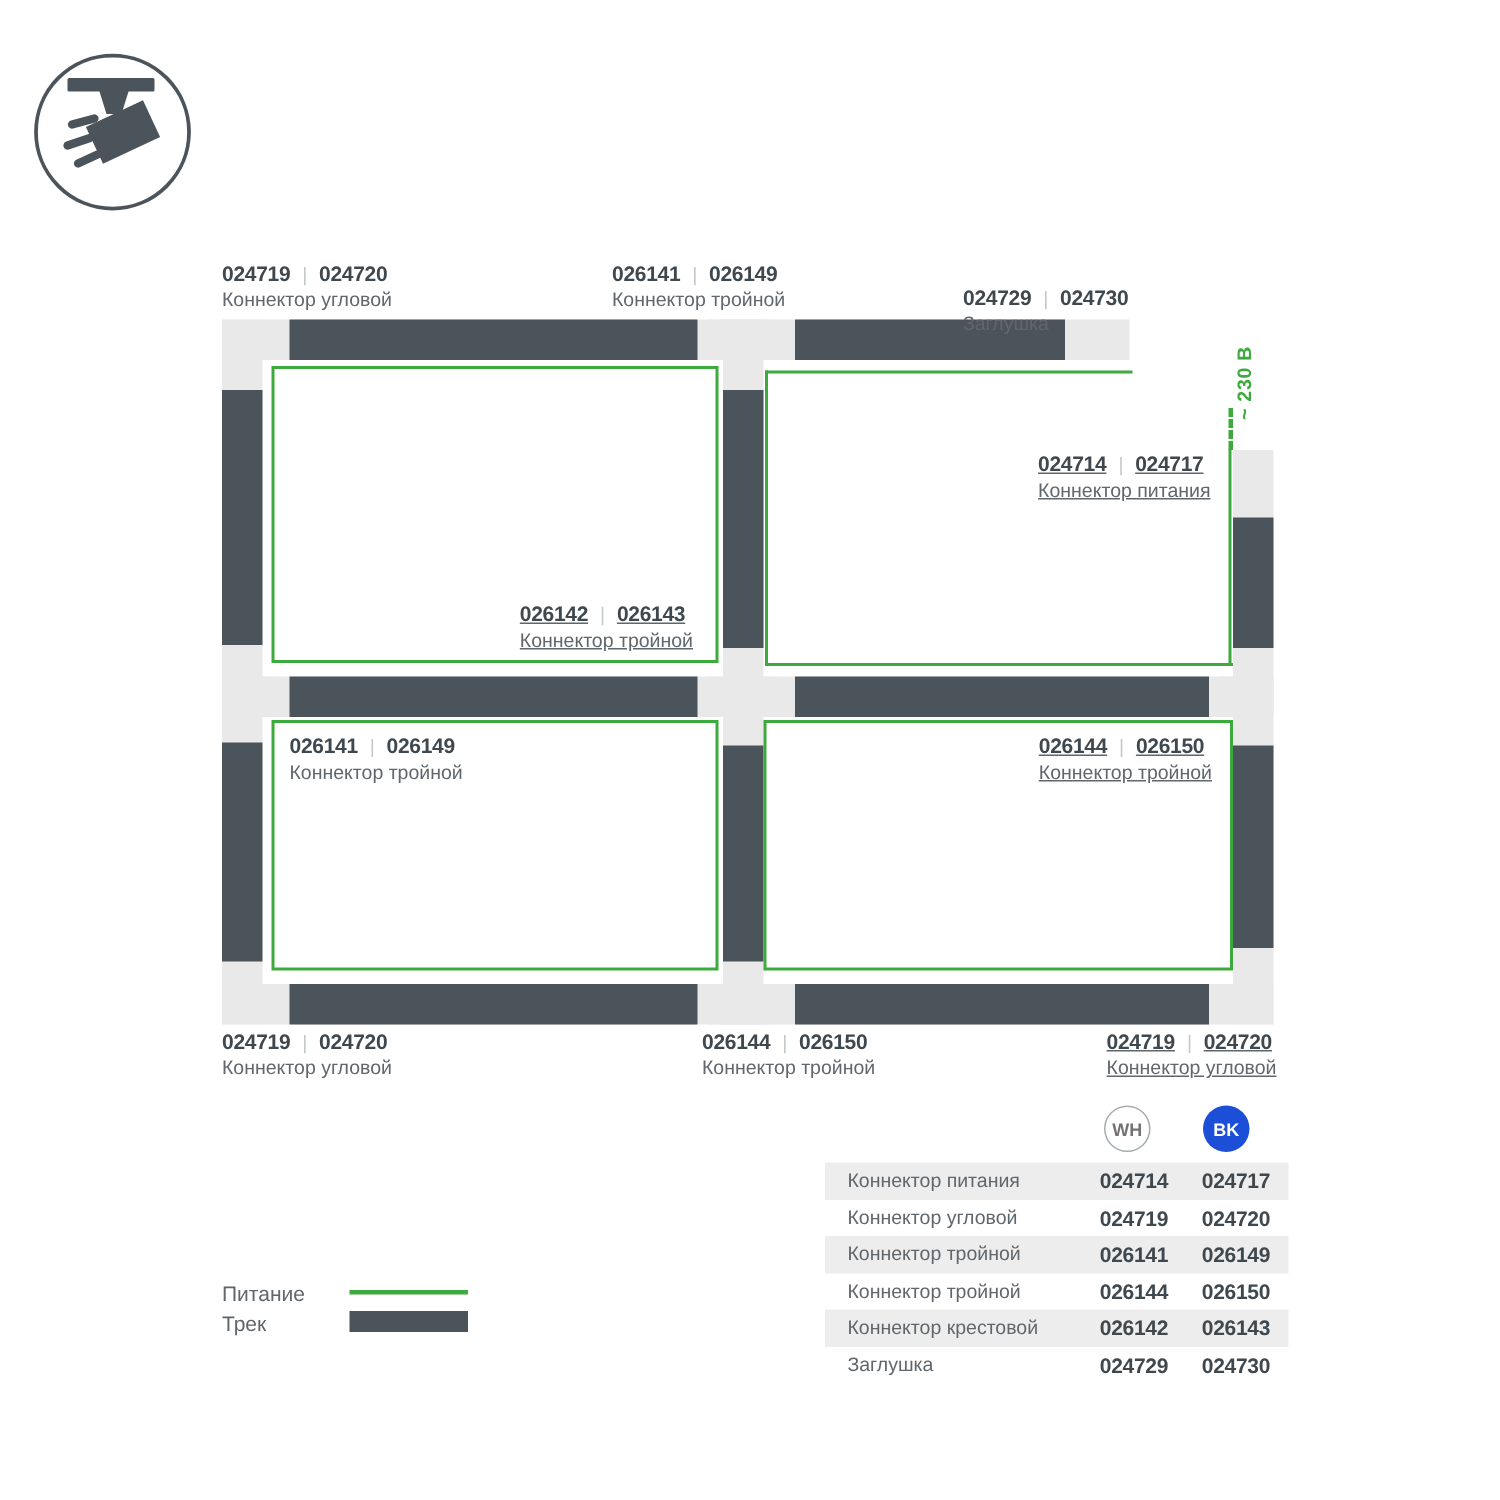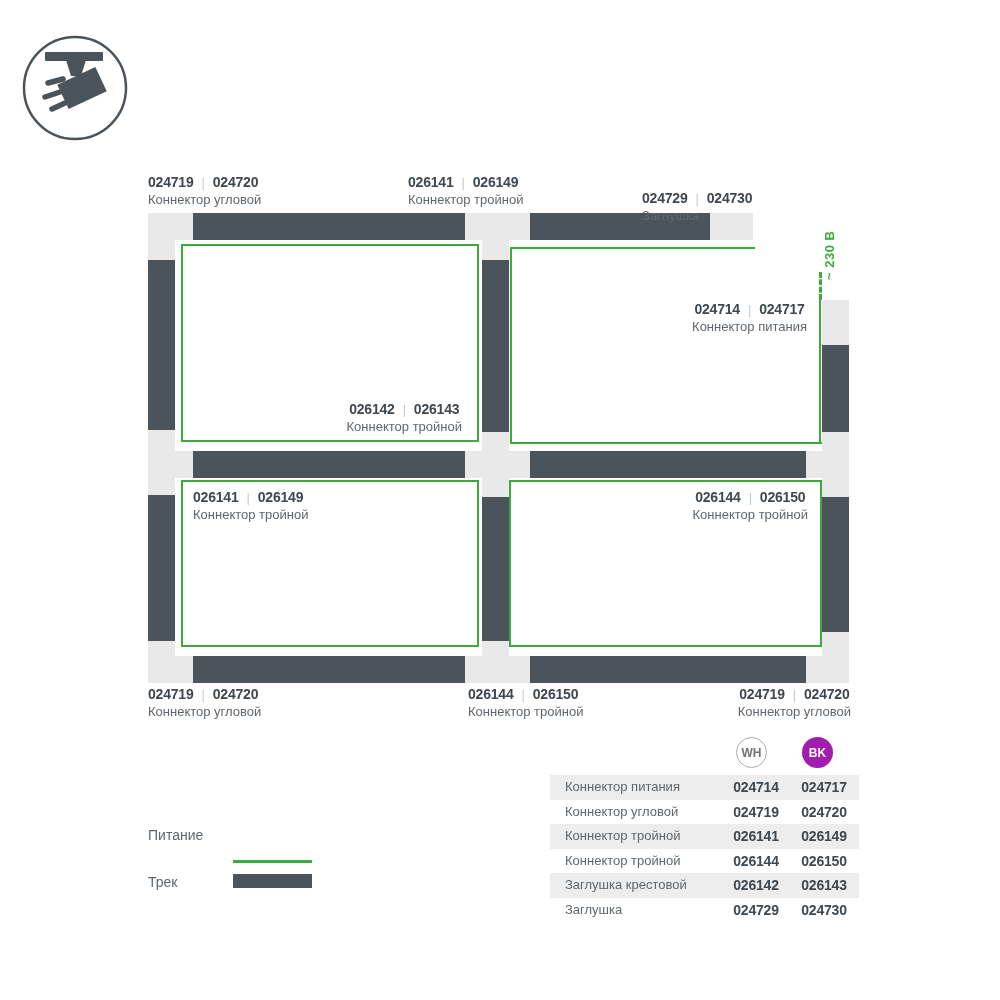--- a/index.html
+++ b/index.html
@@ -15,35 +15,35 @@
   .seg{position:absolute;background:#4c545b;}
   
   .gline{position:absolute;background:#3caa3c;}
   .grect{position:absolute;border:2px solid #3caa3c;box-sizing:border-box;background:transparent;}
   .gdash{position:absolute;width:0;border-left:3px dashed #3caa3c;}
   
   .dlabel{position:absolute;white-space:nowrap;}
   .dlabel .codes{font-size:14px;font-weight:700;color:#3f484e;letter-spacing:-0.2px;line-height:16px;}
   .dlabel .sep{color:#c3c8cb;font-weight:400;margin:0 8px;font-size:13px;}
   .dlabel .lname{font-size:13px;color:#5f676d;line-height:16px;margin-top:1px;}
-  .dlabel.right{text-align:center;}
+  .dlabel.right{text-align:left;text-decoration:underline;}
   .voltage{
     position:absolute;left:822px;top:228px;height:52px;
     writing-mode:vertical-rl;transform:rotate(180deg);
     font-size:13px;font-weight:700;color:#3caa3c;letter-spacing:0.5px;white-space:nowrap;
   }
   
   .legend-text{position:absolute;font-size:14px;color:#5f676d;white-space:nowrap;}
   
   .ptable{position:absolute;left:550px;top:737px;width:309px;}
   .thead{position:relative;height:38px;}
   .circle{position:absolute;width:31px;height:31px;border-radius:50%;box-sizing:border-box;
     display:flex;align-items:center;justify-content:center;font-size:12px;font-weight:700;top:0;}
   .circle.wh{left:186px;border:1px solid #a6acb0;color:#737373;background:#fff;}
-  .circle.bk{left:252px;background:#a21caf;color:#fff;}
+  .circle.bk{left:252px;background:#1d4ed8;color:#fff;}
   .trow{display:flex;height:24.5px;line-height:24.5px;}
   .trow.shade{background:#ededed;}
   .tname{flex:1;padding-left:15px;font-size:13px;color:#5f676d;white-space:nowrap;}
   .twh{width:66px;text-align:center;font-size:14px;font-weight:700;color:#3f484e;letter-spacing:-0.2px;}
   .tbk{width:70px;text-align:center;font-size:14px;font-weight:700;color:#3f484e;letter-spacing:-0.2px;}
   svg{display:block;}
 </style>
 </head>
 <body>
 
@@ -129,21 +129,21 @@
 </div>
 <div class="dlabel" style="left:468px;top:686px;">
   <div class="codes"><span>026144</span><span class="sep">|</span><span>026150</span></div>
   <div class="lname">Коннектор тройной</div>
 </div>
 <div class="dlabel right" style="right:149px;top:686px;">
   <div class="codes"><span>024719</span><span class="sep">|</span><span>024720</span></div>
   <div class="lname">Коннектор угловой</div>
 </div>
 
-<div class="legend-text" style="left:148px;top:827px;">Питание</div>
+<div class="legend-text" style="left:148px;top:854px;">Питание</div>
 <div class="gline" style="left:233px;top:860px;width:79px;height:3px;"></div>
 <div class="legend-text" style="left:148px;top:874px;">Трек</div>
 <div class="seg" style="left:233px;top:874px;width:79px;height:14px;"></div>
 
 <div class="ptable">
   <div class="thead">
     <div class="circle wh">WH</div>
     <div class="circle bk">BK</div>
   </div>
   <div class="trow shade">
@@ -160,21 +160,21 @@
     <div class="tname">Коннектор тройной</div>
     <div class="twh">026141</div>
     <div class="tbk">026149</div>
   </div>
   <div class="trow">
     <div class="tname">Коннектор тройной</div>
     <div class="twh">026144</div>
     <div class="tbk">026150</div>
   </div>
   <div class="trow shade">
-    <div class="tname">Заглушка крестовой</div>
+    <div class="tname">Коннектор крестовой</div>
     <div class="twh">026142</div>
     <div class="tbk">026143</div>
   </div>
   <div class="trow">
     <div class="tname">Заглушка</div>
     <div class="twh">024729</div>
     <div class="tbk">024730</div>
   </div>
 </div>
 

